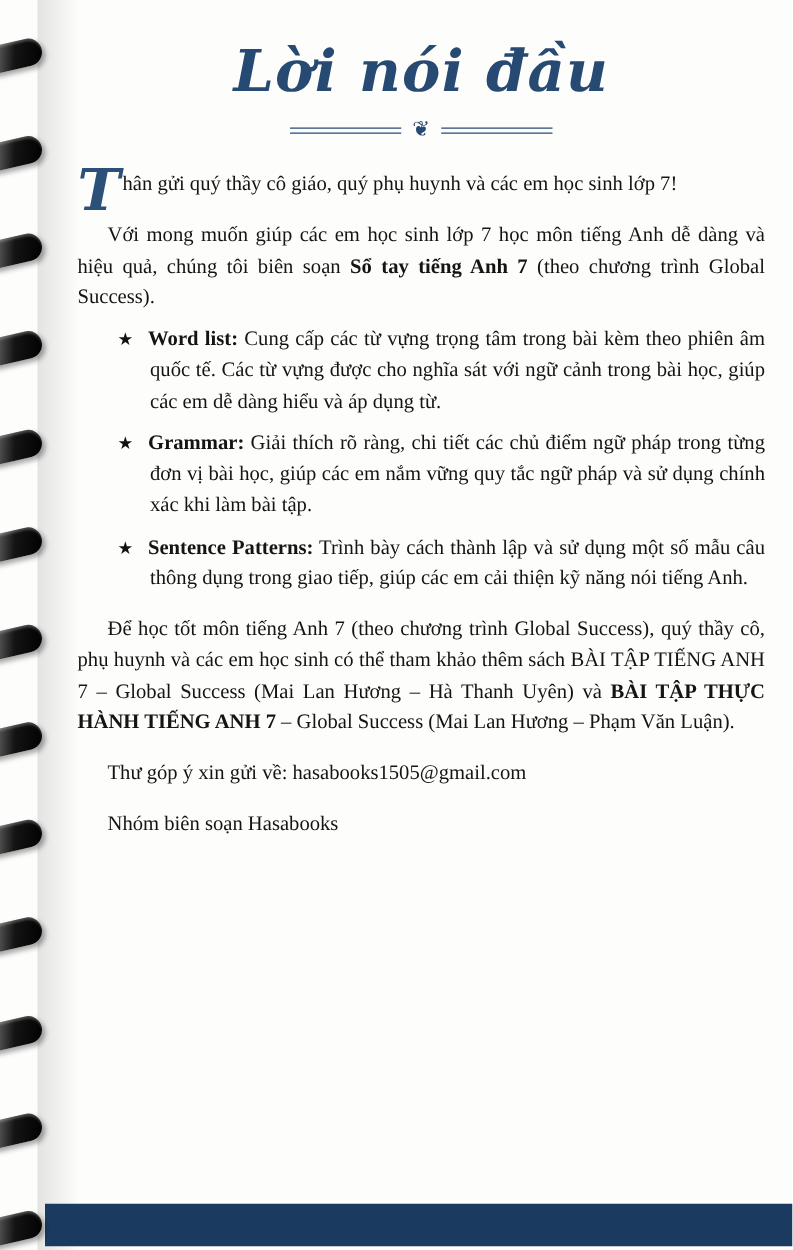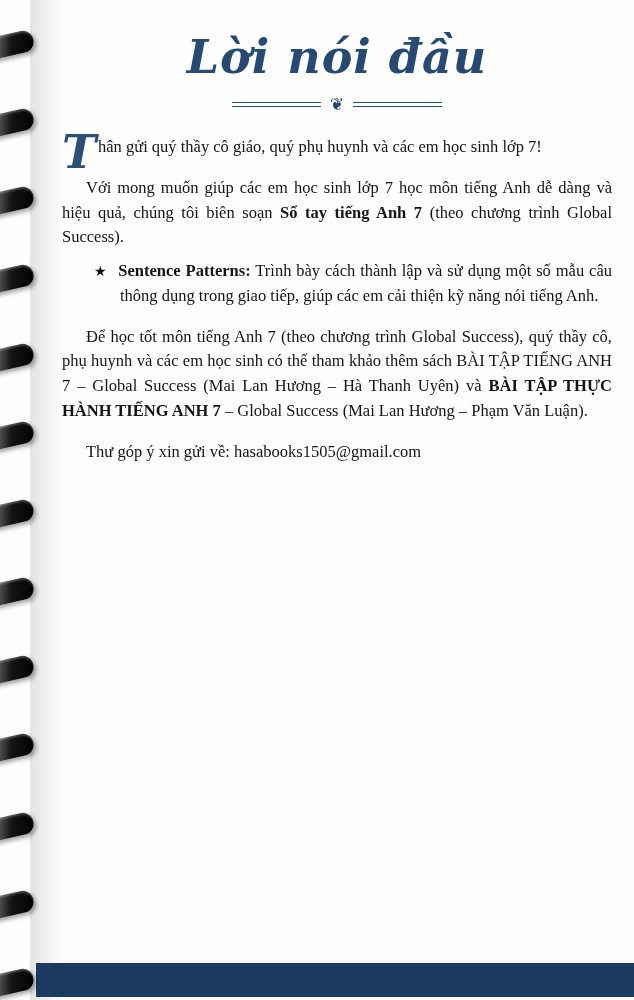--- a/index.html
+++ b/index.html
@@ -158,28 +158,31 @@
       <span class="dline"></span>
       <span class="ornament">❦</span>
       <span class="dline"></span>
     </div>
 
     <p class="para opening"><span class="dropcap">T</span><span>hân gửi quý thầy cô giáo, quý phụ huynh và các em học sinh lớp 7!</span></p>
 
     <p class="para indent"><span>Với mong muốn giúp các em học sinh lớp 7 học môn tiếng Anh dễ dàng và hiệu quả, chúng tôi biên soạn </span><b>Sổ tay tiếng Anh 7</b><span> (theo chương trình Global Success).</span></p>
 
 
+    <p class="para bullet"><span class="marker">★</span><b>Word list:</b><span> Cung cấp các từ vựng trọng tâm trong bài kèm theo phiên âm quốc tế. Các từ vựng được cho nghĩa sát với ngữ cảnh trong bài học, giúp các em dễ dàng hiểu và áp dụng từ.</span></p>
 
+    <p class="para bullet"><span class="marker">★</span><b>Grammar:</b><span> Giải thích rõ ràng, chi tiết các chủ điểm ngữ pháp trong từng đơn vị bài học, giúp các em nắm vững quy tắc ngữ pháp và sử dụng chính xác khi làm bài tập.</span></p>
 
     <p class="para bullet"><span class="marker">★</span><b>Sentence Patterns:</b><span> Trình bày cách thành lập và sử dụng một số mẫu câu thông dụng trong giao tiếp, giúp các em cải thiện kỹ năng nói tiếng Anh.</span></p>
 
 
     <p class="para indent"><span>Để học tốt môn tiếng Anh 7 (theo chương trình Global Success), quý thầy cô, phụ huynh và các em học sinh có thể tham khảo thêm sách BÀI TẬP TIẾNG ANH 7 – Global Success (Mai Lan Hương – Hà Thanh Uyên) và </span><b>BÀI TẬP THỰC HÀNH TIẾNG ANH 7</b><span> – Global Success (Mai Lan Hương – Phạm Văn Luận).</span></p>
 
 
     <p class="para indent"><span>Thư góp ý xin gửi về: </span><span>hasabooks1505@gmail.com</span></p>
 
+    <p class="para indent"><span>Nhóm biên soạn Hasabooks</span></p>
 
   </div>
 
   <div class="bottom-bar"></div>
 
 </div>
 
 </body></html>

